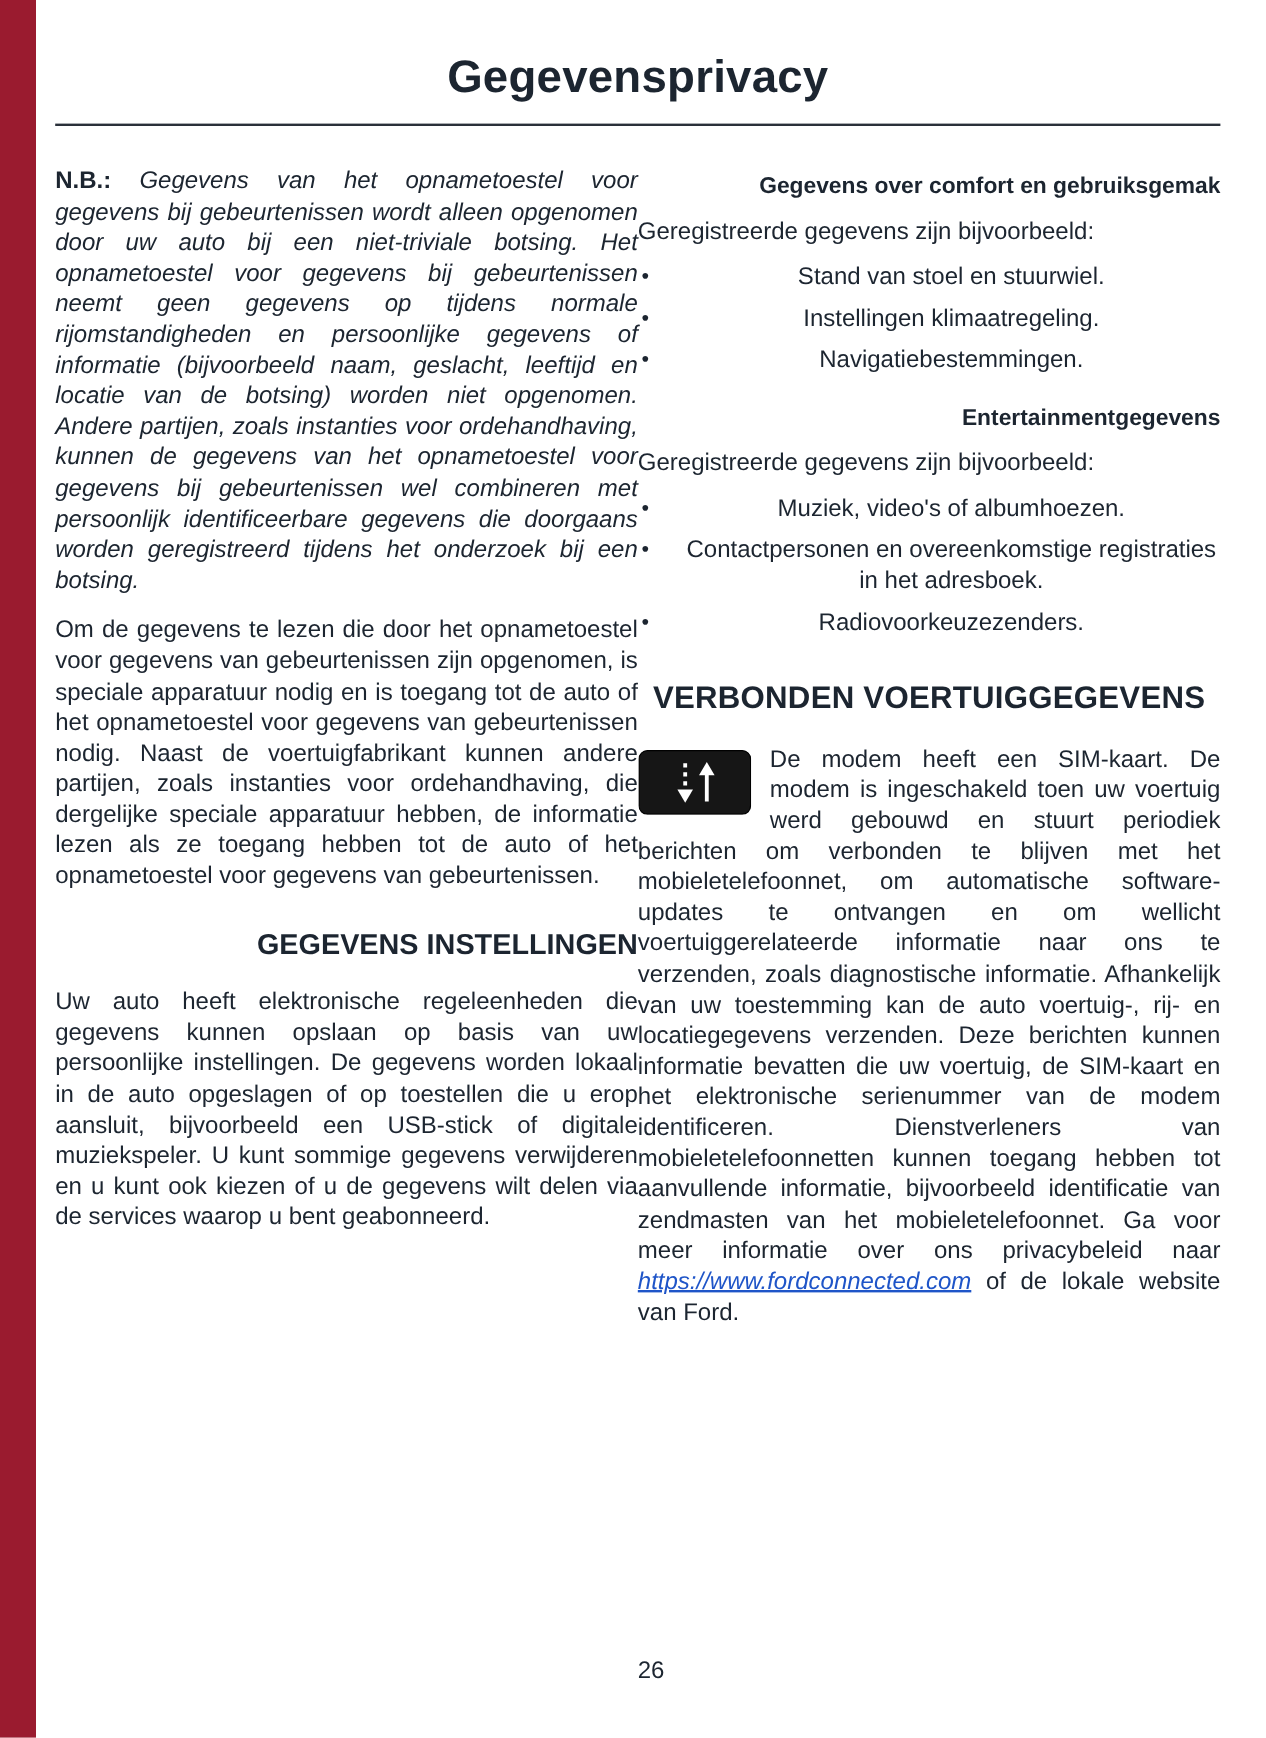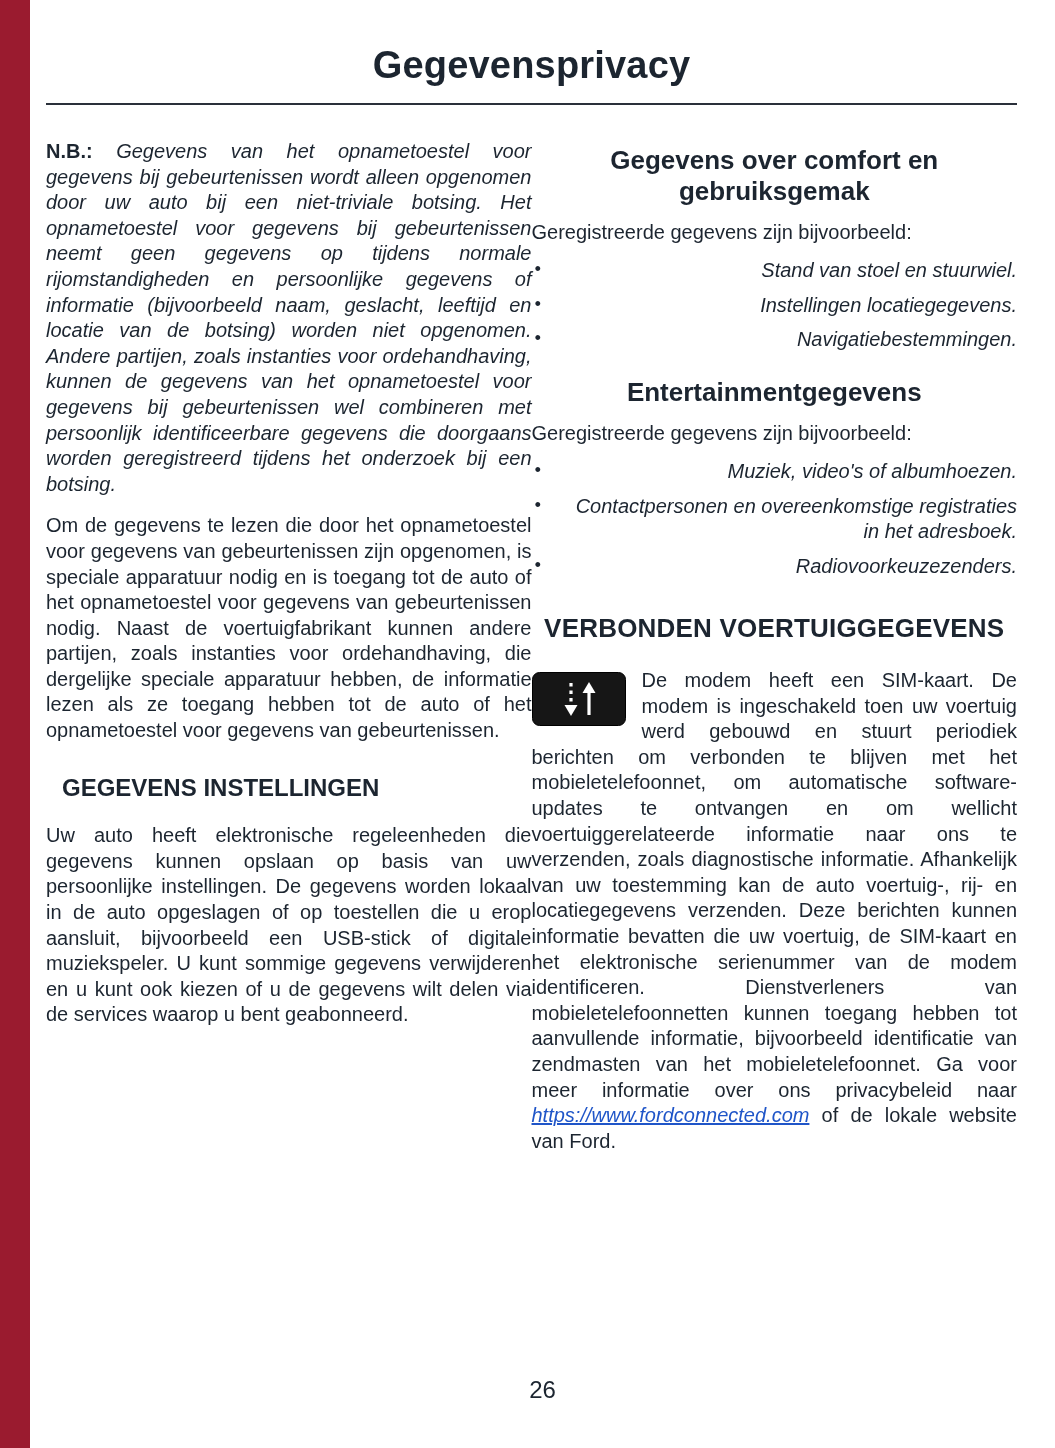--- a/index.html
+++ b/index.html
@@ -55,50 +55,49 @@
     font-size:20px;
     line-height:1.28;
   }
   p{margin:0 0 16px 0; text-align:justify;}
   .note-block{font-style:italic;}
   .note-label{font-style:normal; font-weight:bold;}
   .h-caps{
     font-size:24px;
     font-weight:bold;
     line-height:1.15;
-    margin:30px 0 22px 16px;
-    text-align:left;
+    margin:30px 0 22px 0;
+    text-align:right;
   }
   .h-caps-lg{
     font-size:26px;
     font-weight:bold;
     line-height:1.18;
     margin:34px 0 24px 0;
     text-align:center;
     letter-spacing:.2px;
   }
   .h-sub{
-    font-size:26px;
+    font-size:19px;
     font-weight:bold;
     line-height:1.18;
     margin:6px 0 14px 0;
-    text-align:center;
+    text-align:right;
   }
   .h-sub-later{margin-top:24px;}
   ul.bullet-list{
     list-style:none;
     margin:2px 0 10px 0;
     padding:0;
   }
   ul.bullet-list li{
     position:relative;
     padding-left:37px;
     margin:0 0 9px 0;
-    text-align:right;
-    font-style:italic;
+    text-align:center;
   }
   .bullet-dot::before{
     content:"\2022";
     position:absolute;
     left:3px;
     top:0;
     font-size:18px;
     color:var(--text);
   }
   .intro-line{margin-bottom:12px; text-align:left;}
@@ -113,21 +112,21 @@
   a.doc-link{
     color:var(--link);
     font-style:italic;
     text-decoration:underline;
   }
   .page-number{
     position:absolute;
     left:0;right:0;
     bottom:44px;
     text-align:center;
-    font-size:24px;
+    font-size:20px;
     color:var(--text);
   }
 </style>
 </head>
 <body>
 
 <div class="spine-bar"></div>
 
 <div class="page-inner">
   <div class="content">
@@ -146,21 +145,21 @@
 
         <p>Uw auto heeft elektronische regeleenheden die gegevens kunnen opslaan op basis van uw persoonlijke instellingen. De gegevens worden lokaal in de auto opgeslagen of op toestellen die u erop aansluit, bijvoorbeeld een USB-stick of digitale muziekspeler. U kunt sommige gegevens verwijderen en u kunt ook kiezen of u de gegevens wilt delen via de services waarop u bent geabonneerd.</p>
       </div>
 
       <div class="col">
         <h3 class="h-sub">Gegevens over comfort en gebruiksgemak</h3>
         <p class="intro-line">Geregistreerde gegevens zijn bijvoorbeeld:</p>
 
         <ul class="bullet-list">
             <li><span class="bullet-dot"></span><span class="bullet-text">Stand van stoel en stuurwiel.</span></li>
-            <li><span class="bullet-dot"></span><span class="bullet-text">Instellingen locatiegegevens.</span></li>
+            <li><span class="bullet-dot"></span><span class="bullet-text">Instellingen klimaatregeling.</span></li>
             <li><span class="bullet-dot"></span><span class="bullet-text">Navigatiebestemmingen.</span></li>
           </ul>
 
         <h3 class="h-sub h-sub-later">Entertainmentgegevens</h3>
         <p class="intro-line">Geregistreerde gegevens zijn bijvoorbeeld:</p>
 
         <ul class="bullet-list">
             <li><span class="bullet-dot"></span><span class="bullet-text">Muziek, video's of albumhoezen.</span></li>
             <li><span class="bullet-dot"></span><span class="bullet-text">Contactpersonen en overeenkomstige registraties in het adresboek.</span></li>
             <li><span class="bullet-dot"></span><span class="bullet-text">Radiovoorkeuzezenders.</span></li>

